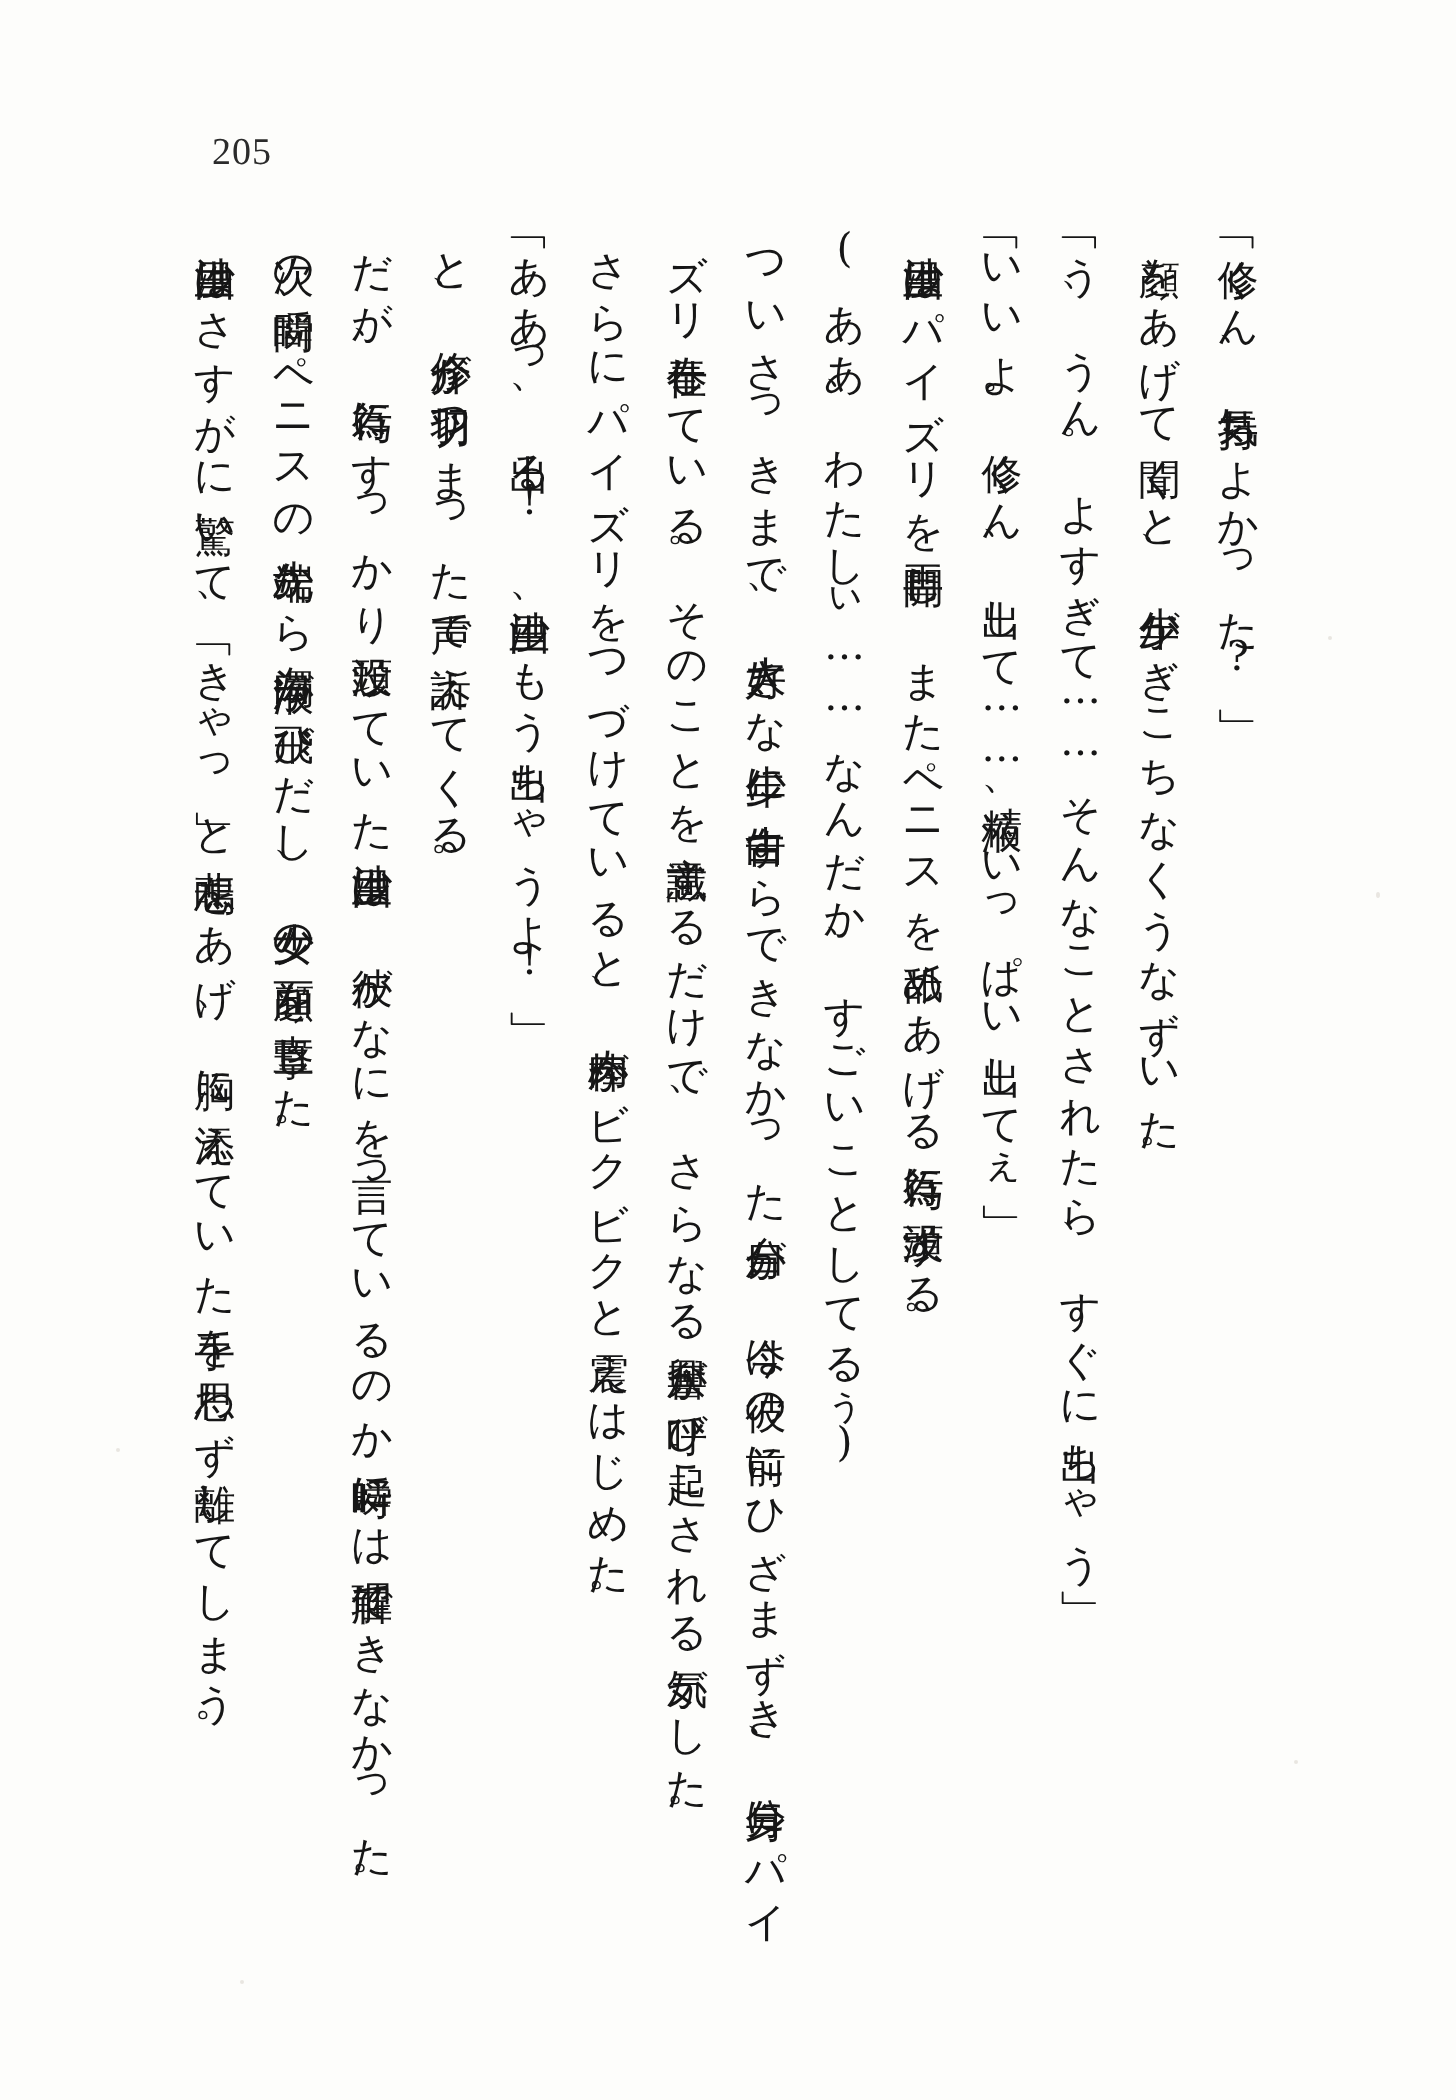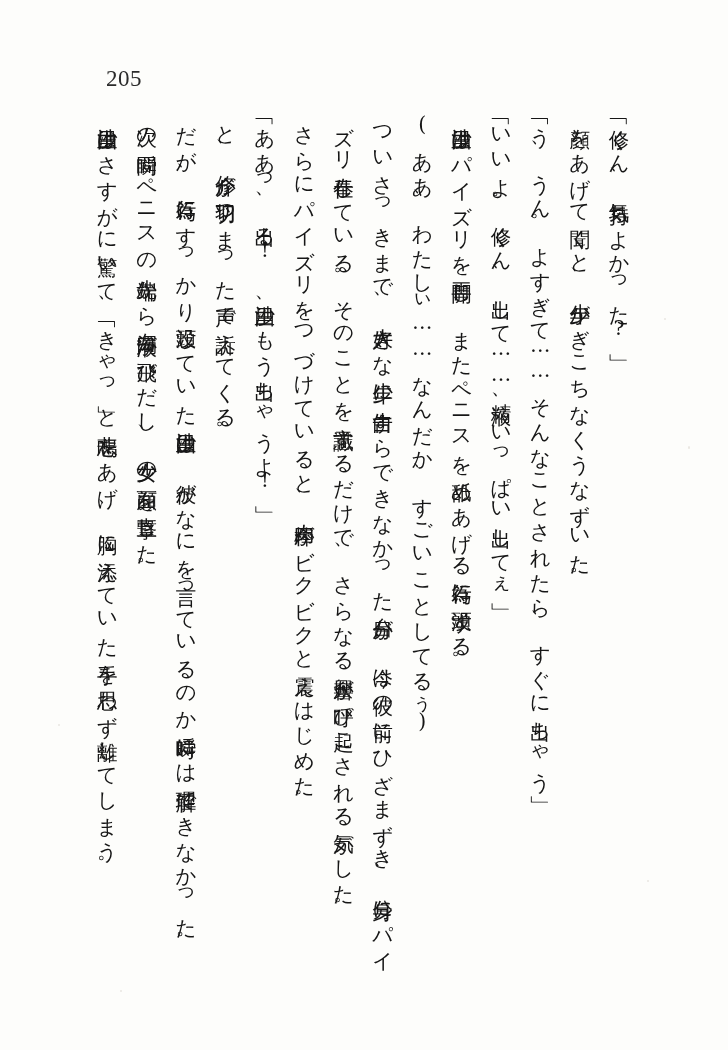--- a/index.html
+++ b/index.html
@@ -22,21 +22,21 @@
     top: 0;
     width: 728px;
     height: 1050px;
     background: #fdfdfb;
   }
 
   .page-number {
     position: absolute;
     left: 106px;
     top: 66px;
-    font-size: 23px;
+    font-size: 19px;
     letter-spacing: 0.5px;
     color: #2b2b2b;
     font-family: "Liberation Serif", "DejaVu Serif", serif;
   }
 
   
   .text-block {
     position: absolute;
     left: 78px;
     top: 112px;

